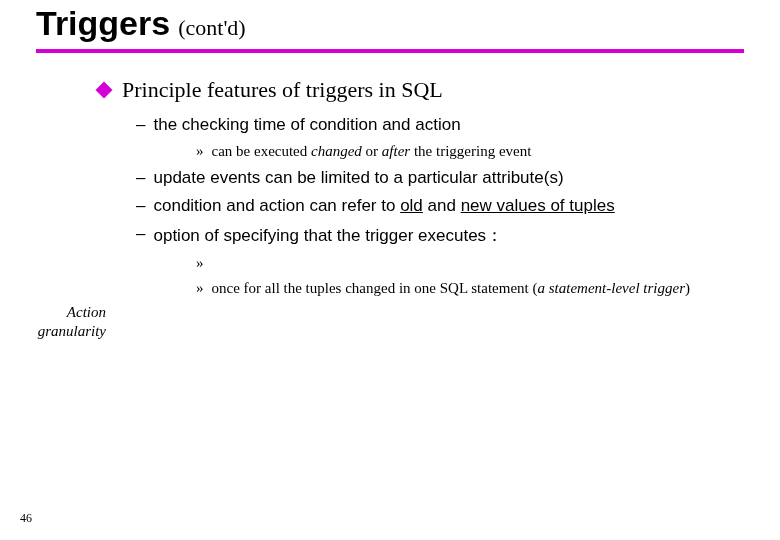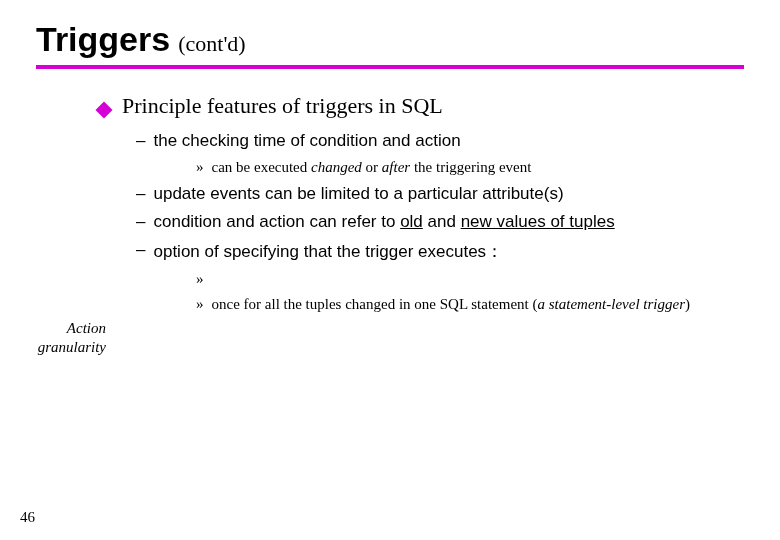--- a/index.html
+++ b/index.html
@@ -1,33 +1,33 @@
 <!DOCTYPE html>
 <html><head>
 <meta charset="utf-8">
 <style>
   * { box-sizing: border-box; margin: 0; padding: 0; }
   html, body { width: 780px; height: 540px; background: #fff; font-family: Arial, Helvetica, sans-serif; color: #000; overflow: hidden; }
   .slide { position: relative; width: 780px; height: 540px; padding: 0; }
-  .title-row { display: flex; align-items: baseline; padding: 20px 0 4px 36px; }
+  .title-row { display: flex; align-items: baseline; padding: 4px 0 4px 36px; }
   .title-main { font-size: 34px; font-weight: bold; margin-right: 8px; }
   .title-sub { font-size: 22px; font-weight: normal; font-family: "Times New Roman", Times, serif; }
   .title-rule { height: 4px; background: #d500d5; margin: 2px 36px 0 36px; }
   .content { padding: 24px 36px 0 36px; position: relative; }
-  .lvl1 { display: flex; align-items: center; margin-left: 62px; margin-bottom: 12px; }
+  .lvl1 { display: flex; align-items: flex-start; margin-left: 62px; margin-bottom: 12px; }
   .lvl1 .bullet1 { width: 12px; height: 12px; background: #d500d5; transform: rotate(45deg); margin-top: 7px; margin-right: 12px; flex-shrink: 0; }
   .lvl1 .text1 { font-size: 22px; font-family: "Times New Roman", Times, serif; }
   .lvl2 { display: flex; align-items: flex-start; margin-left: 100px; margin-bottom: 8px; font-size: 17px; }
   .lvl2 .dash { margin-right: 8px; }
   .lvl3 { display: flex; align-items: flex-start; margin-left: 160px; margin-bottom: 8px; font-size: 15px; font-family: "Times New Roman", Times, serif; }
   .lvl3 .raquo { margin-right: 8px; }
   .italic { font-style: italic; }
   .underline { text-decoration: underline; }
   .sidelabel { position: absolute; left: 36px; font-size: 15px; font-style: italic; font-family: "Times New Roman", Times, serif; line-height: 1.25; width: 70px; text-align: right; }
-  .pagenum { position: absolute; left: 20px; bottom: 14px; font-size: 15px; font-family: "Times New Roman", Times, serif; }
+  .pagenum { position: absolute; left: 20px; bottom: 14px; font-size: 12px; font-family: "Times New Roman", Times, serif; }
 </style>
 </head>
 <body>
 
 <div class="slide">
 
   <div class="title-row">
     <span class="title-main">Triggers</span>
     <span class="title-sub">(cont'd)</span>
   </div>

